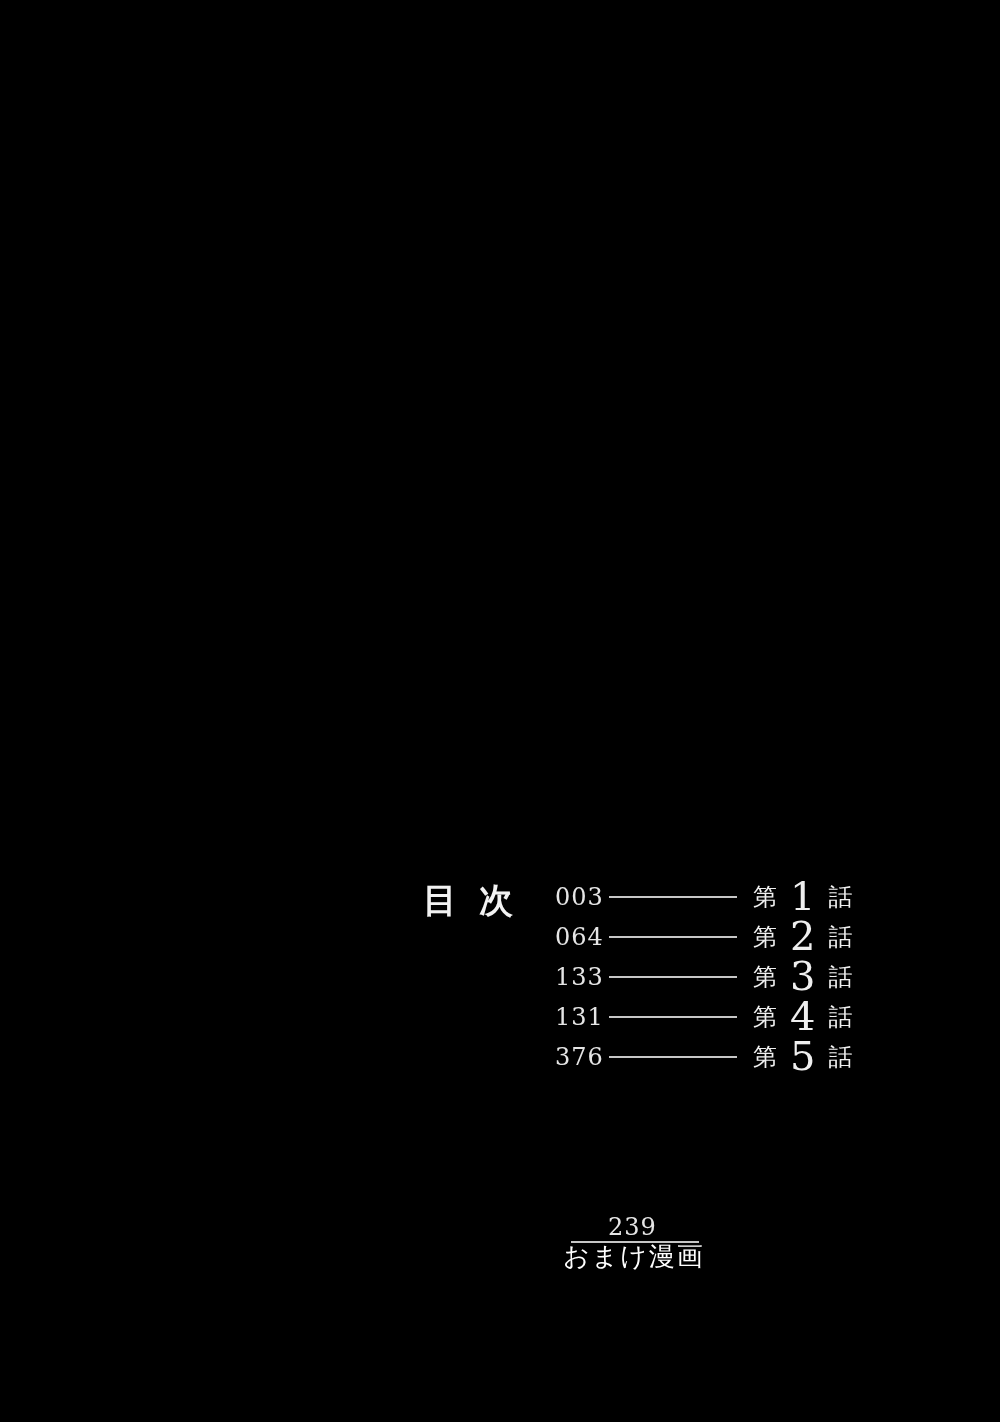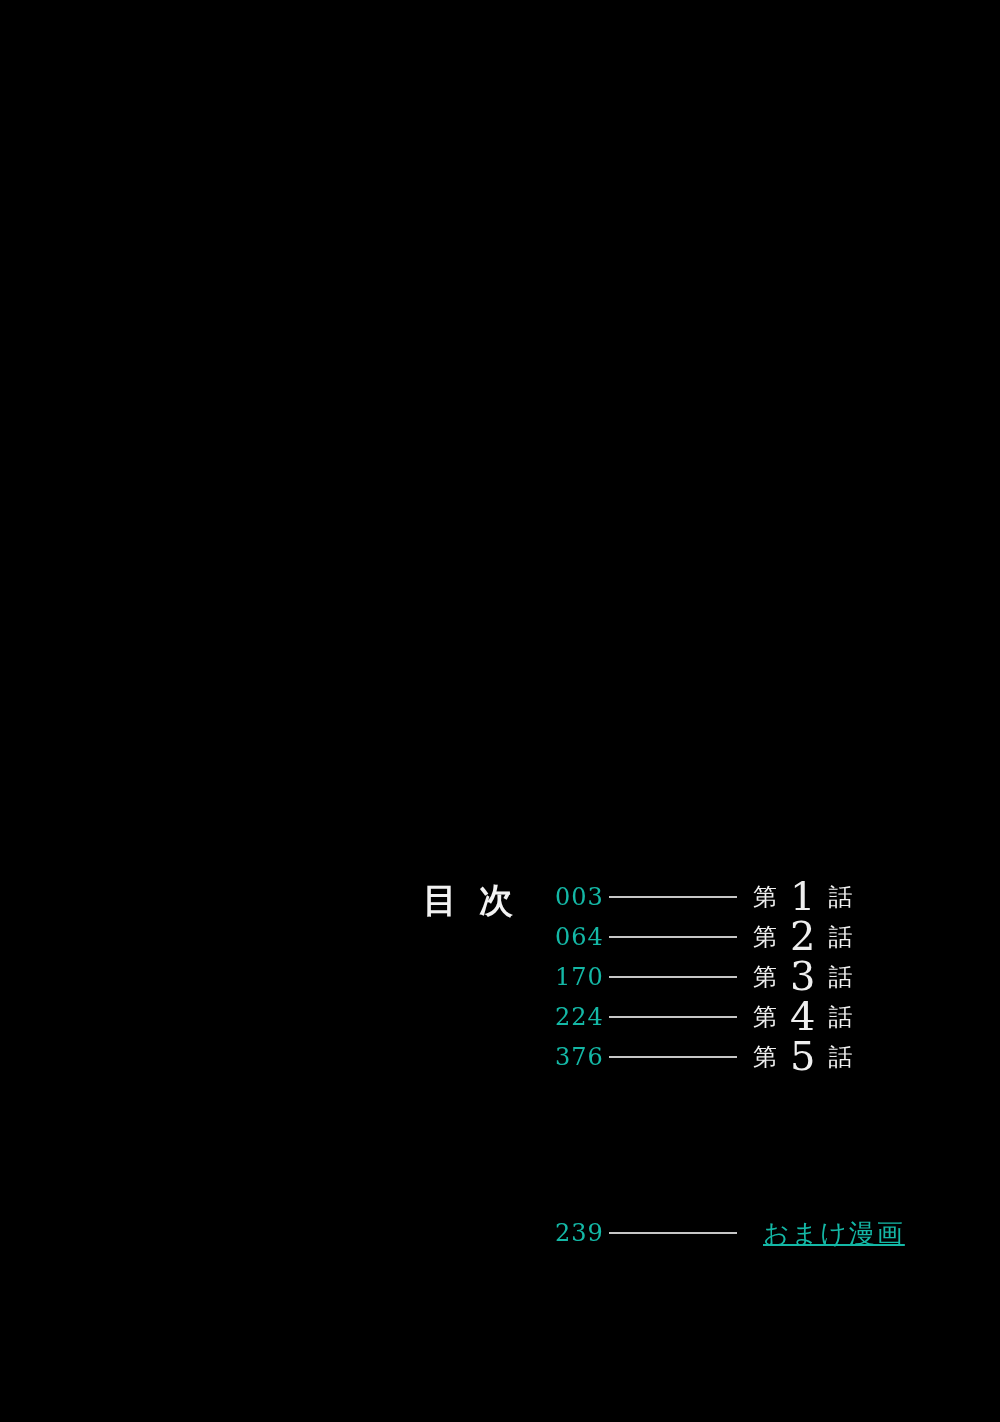--- a/index.html
+++ b/index.html
@@ -46,21 +46,21 @@
     display: flex;
     align-items: center;
     white-space: nowrap;
   }
 
   .page-num {
     display: inline-block;
     width: 44px;
     font-size: 24px;
     letter-spacing: 1px;
-    color: #14b8a6;
+    color: #e5e5e5;
   }
 
   .leader {
     display: inline-block;
     width: 128px;
     height: 2px;
     background: #c6c6c6;
     margin-left: 10px;
     flex: 0 0 auto;
   }
@@ -86,29 +86,29 @@
 
   
   .bonus-row {
     position: absolute;
     left: 555px;
     top: 1213px;
     height: 40px;
     display: flex;
     align-items: center;
     white-space: nowrap;
+    flex-direction: column;
   }
 
   .bonus-label {
-    margin-left: 26px;
+    margin-left: 8px;
     font-size: 26px;
     letter-spacing: 2px;
-    color: #14b8a6;
+    color: #ffffff;
     line-height: 1;
-    text-decoration: underline;
   }
 </style>
 </head>
 <body>
 
 <div class="page">
 
   <div class="toc-title">目次</div>
 
   <div class="toc-rows">
@@ -127,31 +127,31 @@
       <span class="page-num">064</span>
       <span class="leader"></span>
       <span class="chapter">
         <span class="kanji">第</span>
         <span class="chap-num">2</span>
         <span class="kanji">話</span>
       </span>
     </div>
 
     <div class="toc-row">
-      <span class="page-num">170</span>
+      <span class="page-num">133</span>
       <span class="leader"></span>
       <span class="chapter">
         <span class="kanji">第</span>
         <span class="chap-num">3</span>
         <span class="kanji">話</span>
       </span>
     </div>
 
     <div class="toc-row">
-      <span class="page-num">224</span>
+      <span class="page-num">131</span>
       <span class="leader"></span>
       <span class="chapter">
         <span class="kanji">第</span>
         <span class="chap-num">4</span>
         <span class="kanji">話</span>
       </span>
     </div>
 
     <div class="toc-row">
       <span class="page-num">376</span>

